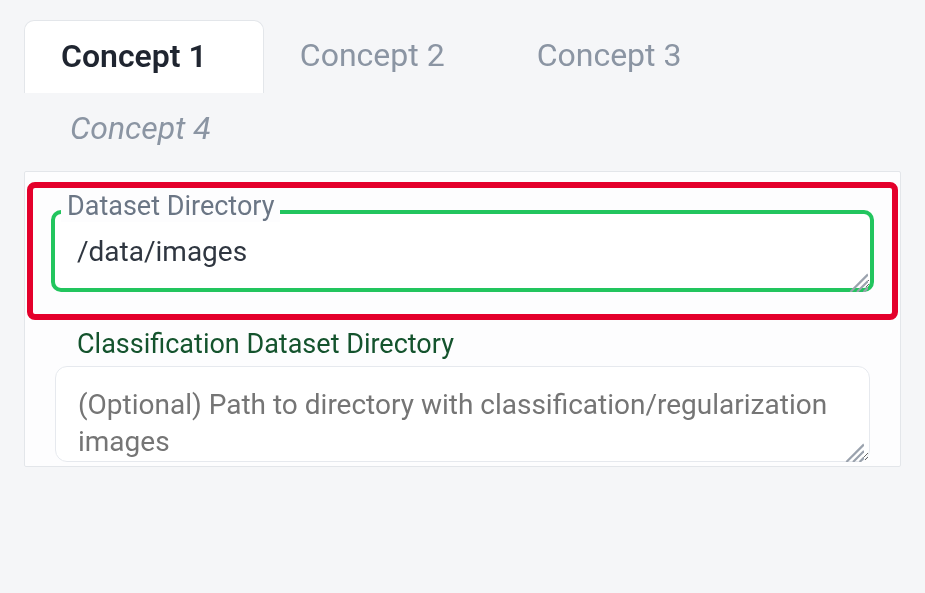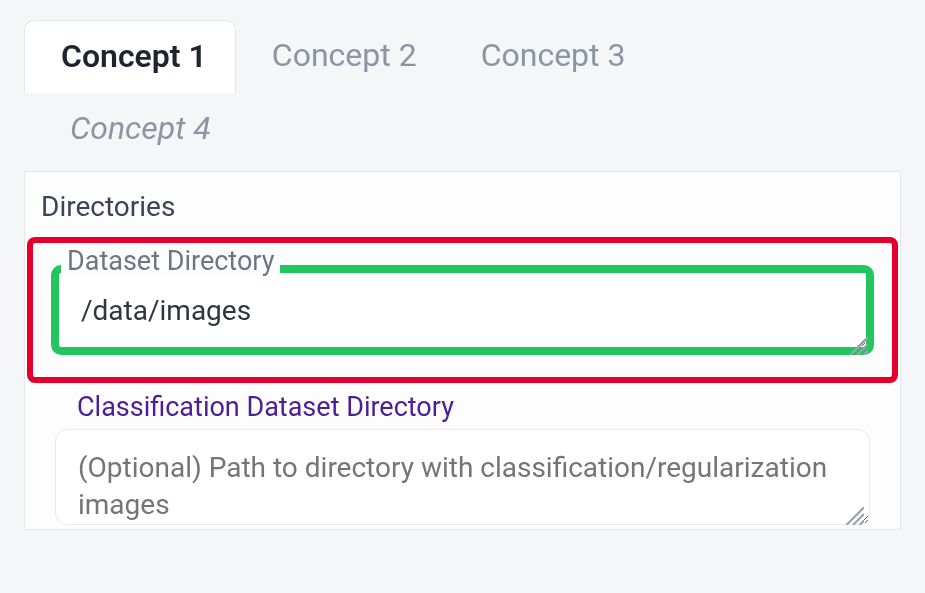--- a/index.html
+++ b/index.html
@@ -15,21 +15,21 @@
       padding: 20px 24px;
       color: #2f3640;
     }
     .tabs-row {
       display: flex;
       flex-wrap: wrap;
       gap: 0;
       margin-bottom: 4px;
     }
     .tab {
-      padding: 16px 28px 18px 36px;
+      padding: 16px 56px 18px 36px;
       font-size: 32px;
       font-weight: 400;
       color: #8b95a3;
       cursor: pointer;
       border: none;
       background: transparent;
       border-radius: 10px 10px 0 0;
     }
     .tab.active {
       background: #ffffff;
@@ -74,30 +74,30 @@
       color: #6b7685;
       margin: 0 0 4px 10px;
       position: relative;
       display: inline-block;
       background: #fdfdfe;
       padding: 0 6px;
       z-index: 2;
     }
     .field-label-plain {
       font-size: 27px;
-      color: #4c1d95;
+      color: #14532d;
       margin: 2px 0 6px 32px;
     }
     .input-wrap {
       position: relative;
       margin-top: -16px;
     }
     .text-input {
       width: 100%;
-      border: 8px solid #22c55e;
+      border: 4px solid #22c55e;
       border-radius: 10px;
       background: #ffffff;
       font-size: 28px;
       color: #2f3640;
       padding: 20px 22px 18px 22px;
       resize: both;
       outline: none;
       font-family: inherit;
       line-height: 1.3;
     }
@@ -134,21 +134,20 @@
 <div class="tabs-row">
   <div class="tab active">Concept 1</div>
   <div class="tab">Concept 2</div>
   <div class="tab">Concept 3</div>
 </div>
 <div class="tabs-row tab-row2">
   <div class="tab">Concept 4</div>
 </div>
 
 <div class="panel">
-  <div class="section-title">Directories</div>
 
   <div class="highlight-box">
     <div class="field-group">
       <div class="field-label">Dataset Directory</div>
       <div class="input-wrap">
         <textarea class="text-input" rows="1" style="">/data/images</textarea>
         <span class="resize-handle">
           <svg viewBox="0 0 20 20">
             <line x1="4" y1="20" x2="20" y2="4" stroke="#9aa2ad" stroke-width="2"></line>
             <line x1="10" y1="20" x2="20" y2="10" stroke="#9aa2ad" stroke-width="2"></line>

